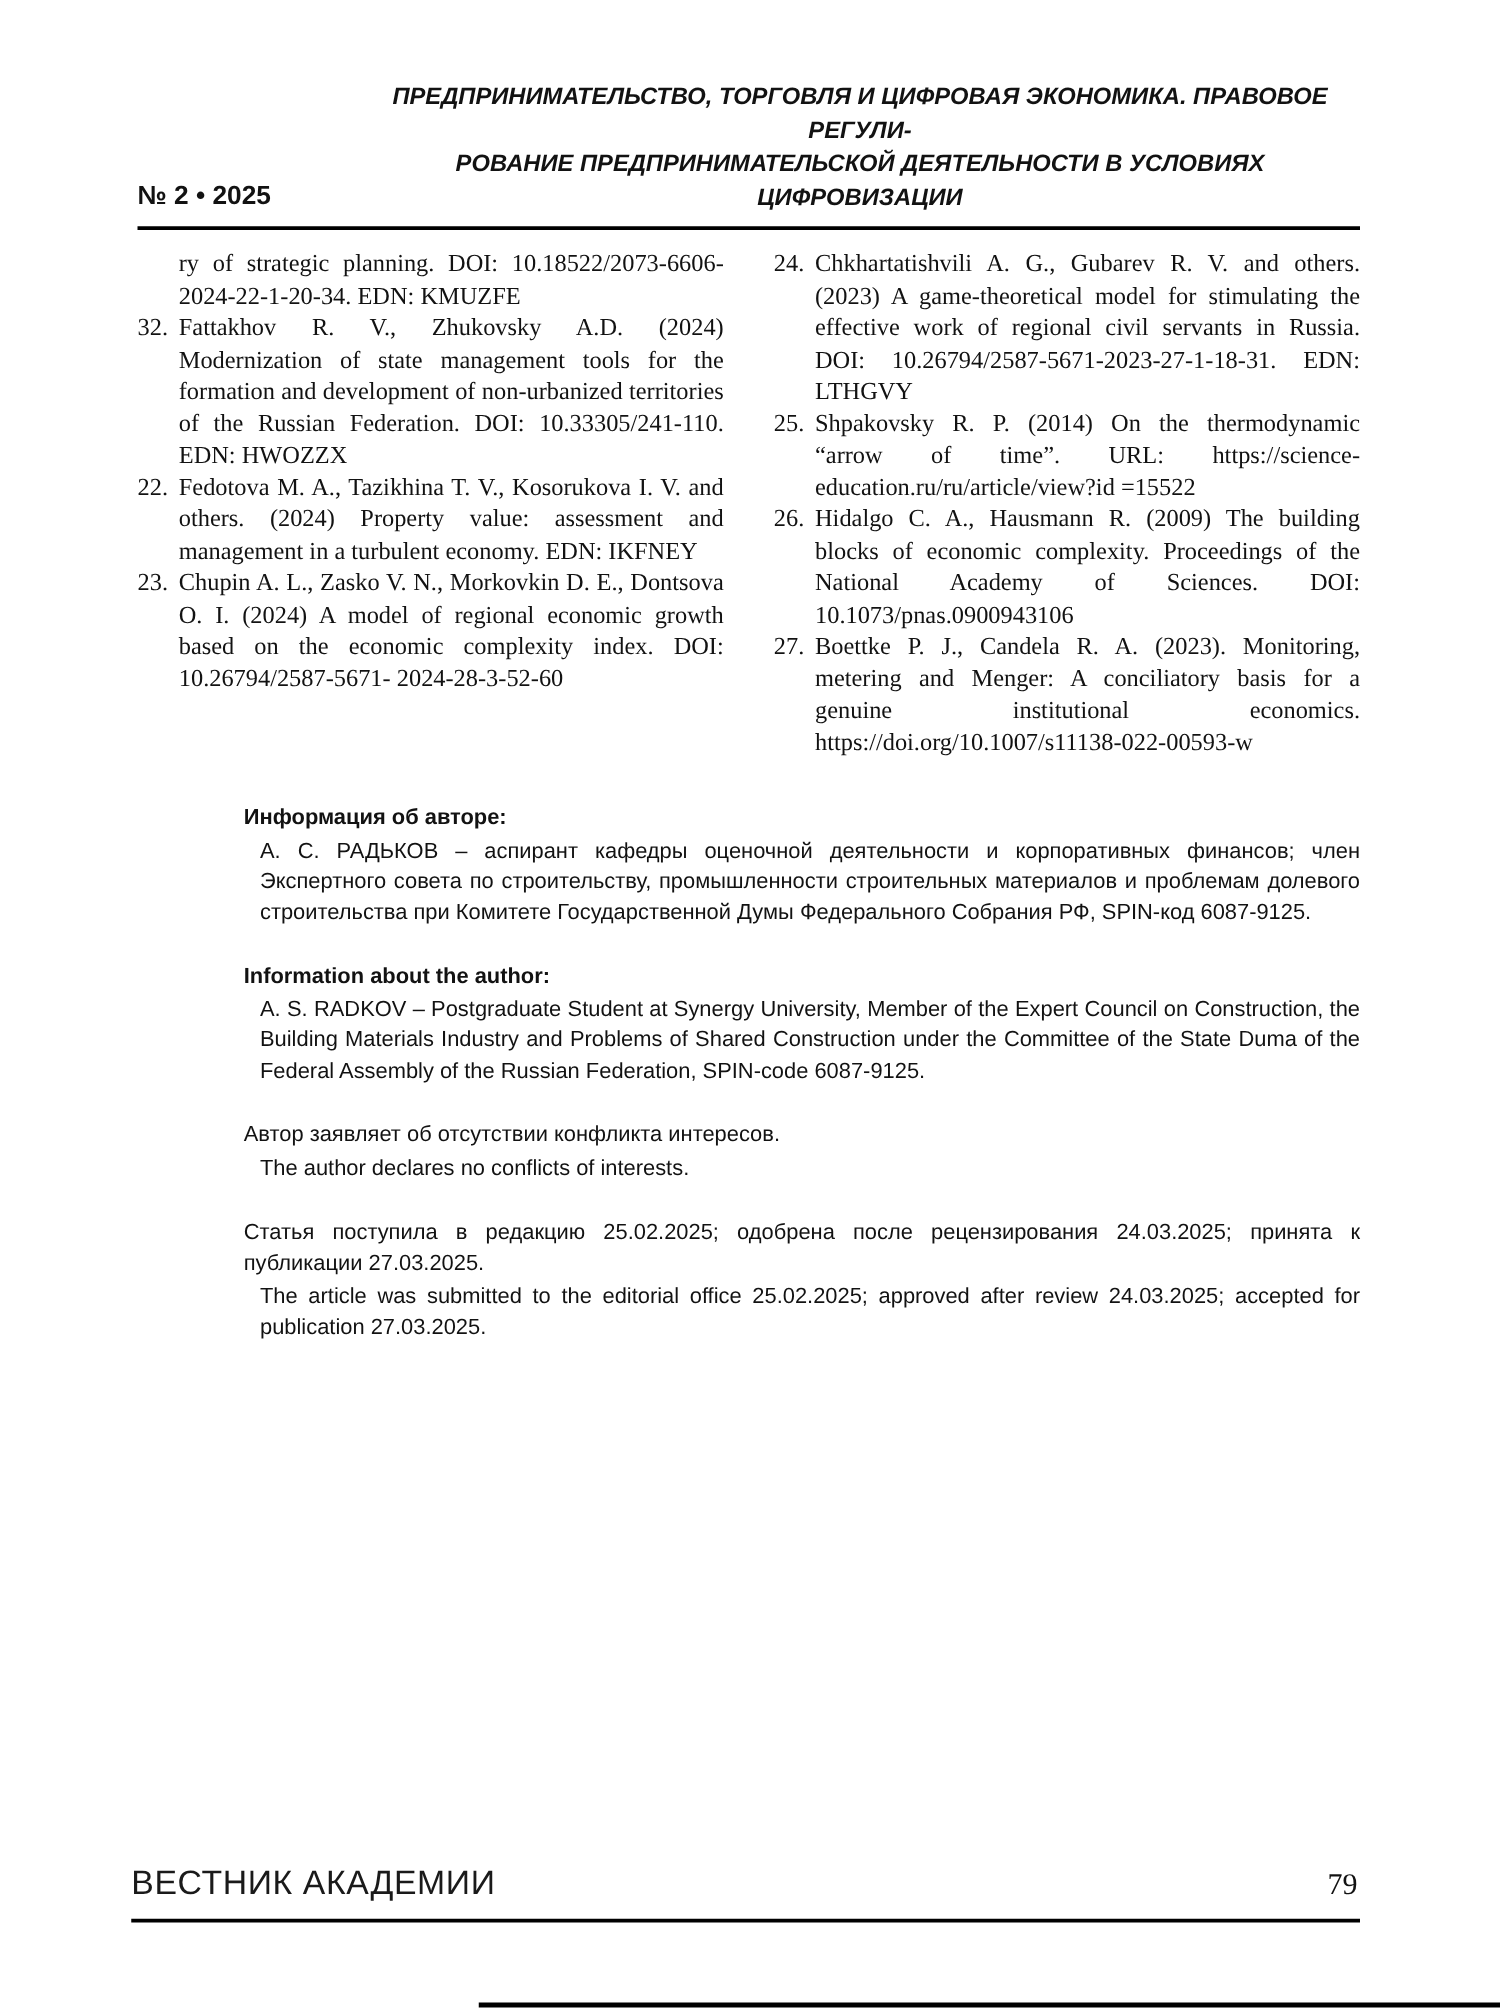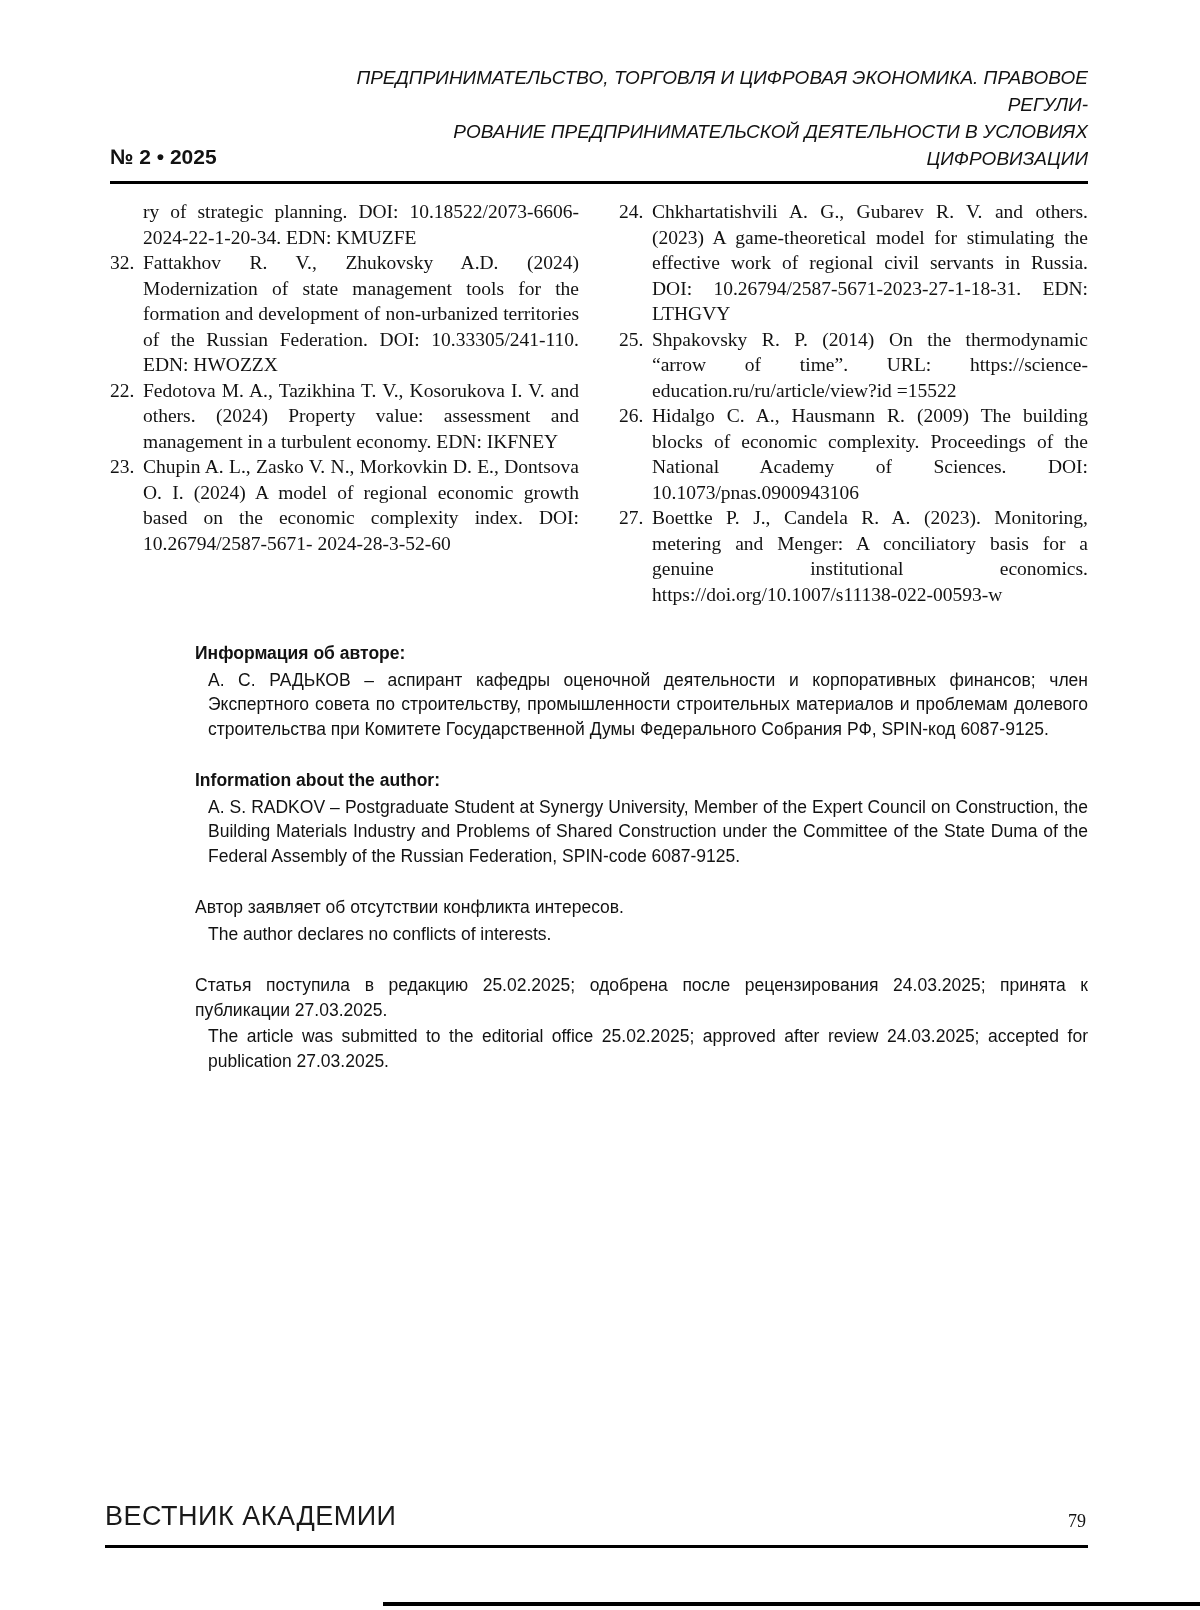--- a/index.html
+++ b/index.html
@@ -20,24 +20,24 @@
   .issue {
     font-family: "Liberation Sans", sans-serif;
     font-weight: bold;
     font-size: 21px;
     white-space: nowrap;
     padding-bottom: 3px;
   }
   .header-title {
     font-family: "Liberation Sans", sans-serif;
     font-style: italic;
-    font-weight: normal;
+    font-weight: bold;
     font-size: 19px;
     line-height: 27px;
-    text-align: right;
+    text-align: center;
     max-width: 800px;
   }
   .header-rule { height: 3px; background: #000; margin-top: 9px; }
 
   
   .refs { display: flex; gap: 40px; margin-top: 15px; }
   .col { flex: 1; min-width: 0; font-family: Liberation Serif, serif; }
   .ref-item {
     position: relative;
     padding-left: 33px;
@@ -58,30 +58,30 @@
   }
   .ai-heading { font-weight: bold; }
   .gap-lg { margin-top: 27px; }
   .gap-sm { margin-top: 2px; margin-left: 13px; }
 
   
   .footer {
     position: absolute;
     left: 105px;
     right: 112px;
-    bottom: 62px;
+    bottom: 72px;
   }
   .footer-row { display: flex; justify-content: space-between; align-items: flex-end; }
   .journal-name {
     font-family: "Liberation Sans", sans-serif;
     font-size: 27px;
     letter-spacing: 0.5px;
     color: #1a1a1a;
   }
-  .page-number { font-family: "Liberation Serif", serif; font-size: 18px; padding-right: 2px; }
+  .page-number { font-family: "Liberation Serif", serif; font-size: 24px; padding-right: 2px; }
   .footer-rule { height: 3px; background: #000; margin-top: 13px; }
 
   
   .artifact-line {
     position: absolute;
     left: 383px;
     right: 0;
     bottom: 4px;
     height: 4px;
     background: #000;

